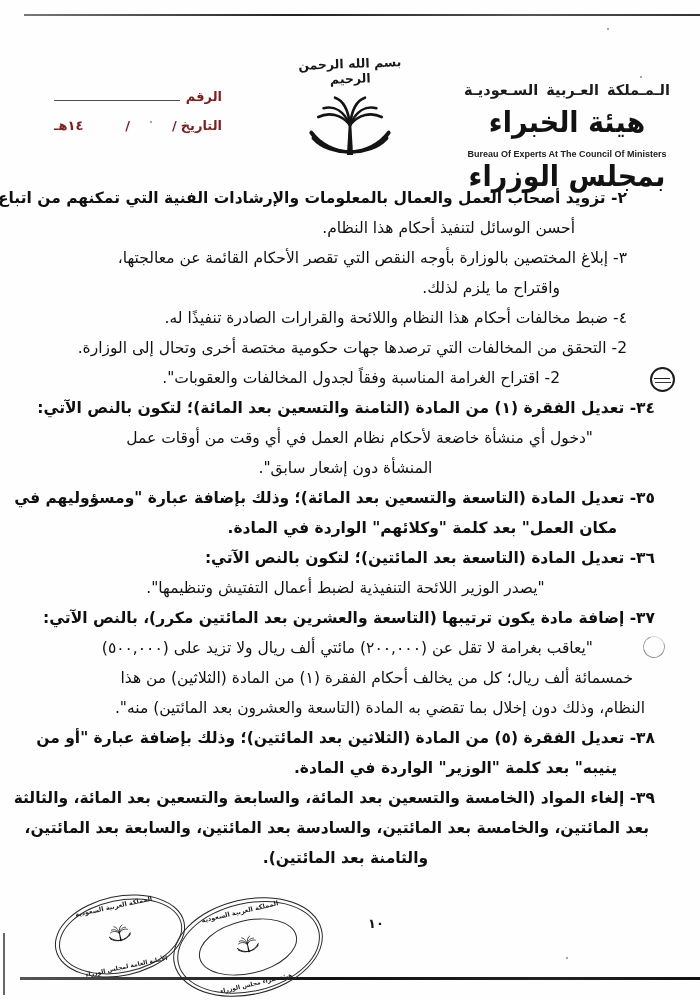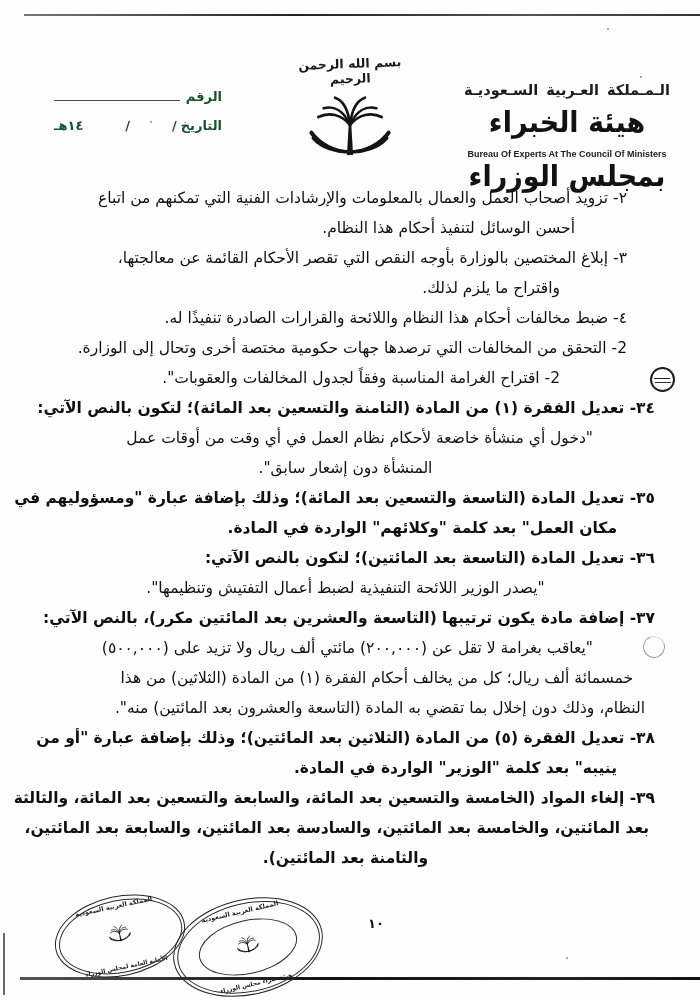--- a/index.html
+++ b/index.html
@@ -32,21 +32,21 @@
     font-family:"Liberation Sans", sans-serif; font-size:9px; font-weight:bold; color:#222;
   }
   .bismillah {
     position:absolute; top:56px; left:288px; width:124px; text-align:center;
     direction:rtl; font-size:12.5px; font-weight:bold; color:#181818; transform:rotate(-2deg);
   }
   .emblem-main { position:absolute; top:88px; left:306px; width:88px; height:88px; }
 
   .hfields {
     position:absolute; top:84px; left:52px; width:170px; direction:rtl;
-    font-size:13px; font-weight:bold; color:#14532d;
+    font-size:13px; font-weight:bold; color:#7f1d1d;
   }
   .hrow { display:flex; align-items:center; height:24px; margin-bottom:5px; }
   .hlabel { white-space:nowrap; }
   .hline  { flex:1; border-bottom:1.6px solid #4c4c4c; height:0; margin-left:2px; margin-right:6px; transform:translateY(4px); }
   .hdate  { flex:1; display:flex; justify-content:space-between; padding:0 4px 0 2px; font-weight:bold; }
 
   
   .body-text {
     position:absolute; top:183px; right:45px; left:36px;
     direction:rtl; text-align:right;
@@ -129,21 +129,21 @@
       <span class="hlabel">التاريخ</span>
       <span class="hdate">
         <i style="font-style:normal">/</i>
         <i style="font-style:normal">/</i>
         <i style="font-style:normal">١٤هـ</i>
       </span>
     </div>
   </div>
 
   <div class="body-text">
-      <div class="bline" style="margin-right: 28px;">٢- تزويد أصحاب العمل والعمال بالمعلومات والإرشادات الفنية التي تمكنهم من اتباع</div>
+      <div class="bline" style="margin-right: 28px; font-weight: bold;">٢- تزويد أصحاب العمل والعمال بالمعلومات والإرشادات الفنية التي تمكنهم من اتباع</div>
       <div class="bline" style="margin-right: 80px;">أحسن الوسائل لتنفيذ أحكام هذا النظام.</div>
       <div class="bline" style="margin-right: 28px;">٣- إبلاغ المختصين بالوزارة بأوجه النقص التي تقصر الأحكام القائمة عن معالجتها،</div>
       <div class="bline" style="margin-right: 95px;">واقتراح ما يلزم لذلك.</div>
       <div class="bline" style="margin-right: 28px;">٤- ضبط مخالفات أحكام هذا النظام واللائحة والقرارات الصادرة تنفيذًا له.</div>
       <div class="bline" style="margin-right: 28px;">2- التحقق من المخالفات التي ترصدها جهات حكومية مختصة أخرى وتحال إلى الوزارة.</div>
       <div class="bline" style="margin-right: 95px;">2- اقتراح الغرامة المناسبة وفقاً لجدول المخالفات والعقوبات".</div>
       <div class="bline b" style="margin-right: 0px;">٣٤- تعديل الفقرة (١) من المادة (الثامنة والتسعين بعد المائة)؛ لتكون بالنص الآتي:</div>
       <div class="bline" style="margin-right: 62px;">"دخول أي منشأة خاضعة لأحكام نظام العمل في أي وقت من أوقات عمل</div>
       <div class="bline c">المنشأة دون إشعار سابق".</div>
       <div class="bline b" style="margin-right: 0px;">٣٥- تعديل المادة (التاسعة والتسعين بعد المائة)؛ وذلك بإضافة عبارة "ومسؤوليهم في</div>

